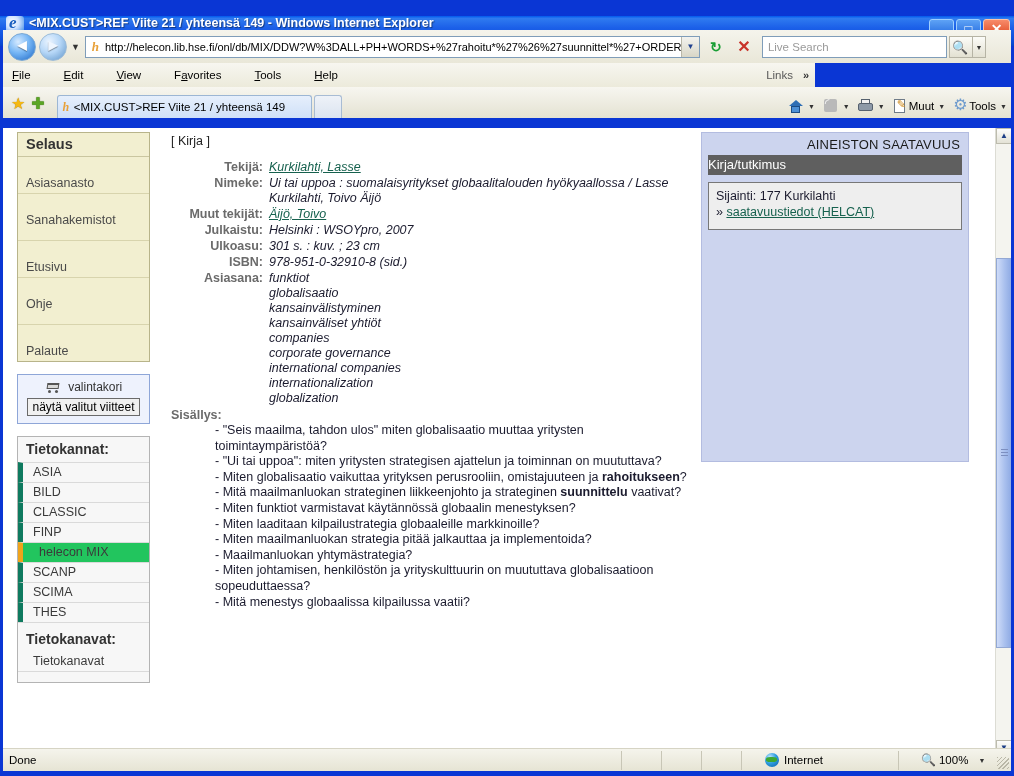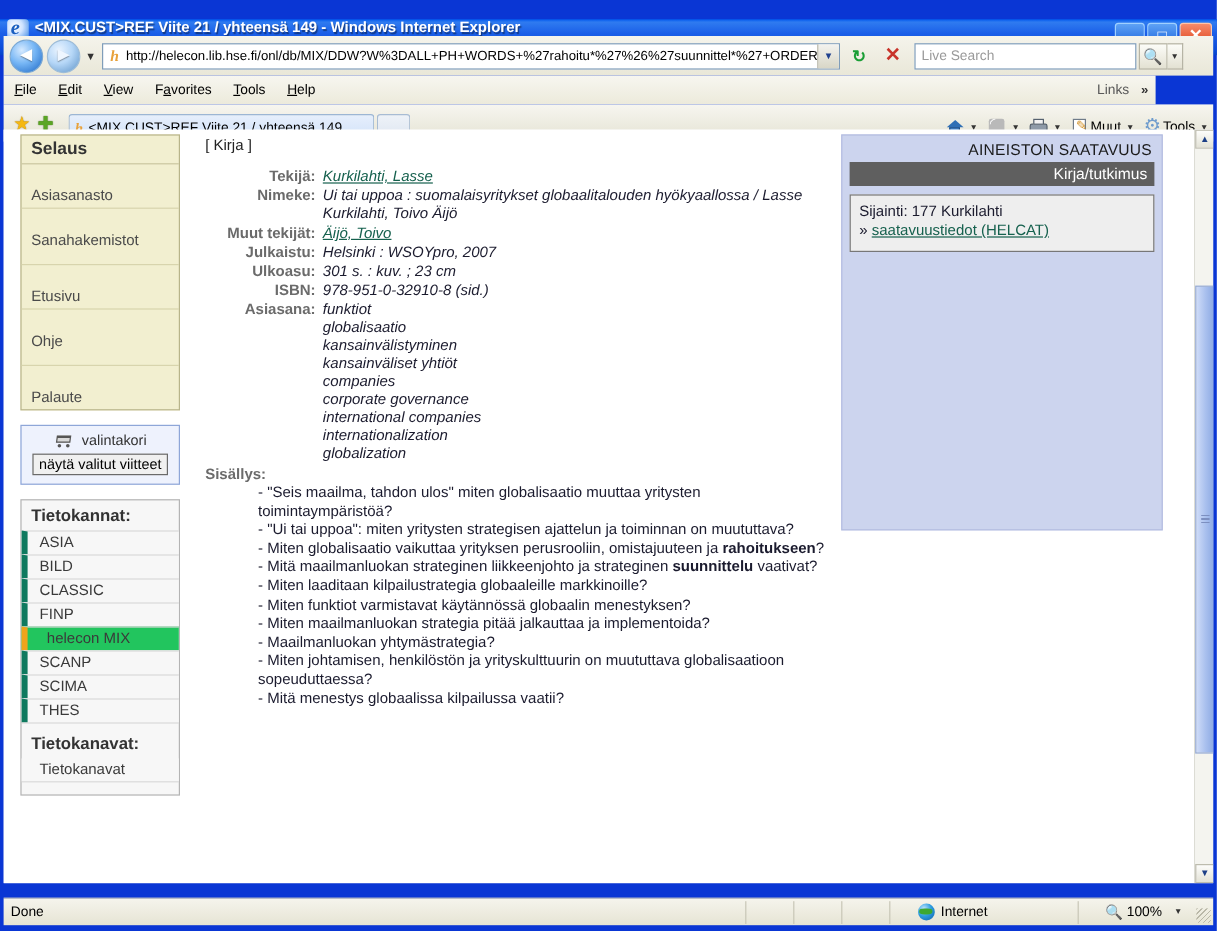--- a/index.html
+++ b/index.html
@@ -220,25 +220,26 @@
     text-align: center;
     line-height: 21px;
     font-size: 7px;
     color: #333;
     cursor: pointer;
   }
 
   .menubar {
     position: absolute;
     left: 3px; top: 63px;
-    width: 960px; height: 24px;
+    width: 812px; height: 24px;
     background: linear-gradient(180deg,#f7f6f0,#eceadb);
     box-sizing: border-box;
     display: flex;
     align-items: center;
+    gap: 15px;
   }
   .menubar .mi {
     padding: 2px 9px;
     font-size: 11.5px;
     color: #000;
     cursor: pointer;
   }
   .menubar .mi u { text-decoration: underline; }
   .menubar .links {
     position: absolute;
@@ -389,21 +390,21 @@
   .ico-tools:before {
     content: "\2699";
     position: absolute; left: 1px; top: -3px;
     font-size: 16px;
     color: #6f9ccd;
   }
 
   
   .canvas {
     position: absolute;
-    left: 3px; top: 108px;
+    left: 3px; top: 128px;
     width: 1008px; height: 628px;
     background: #fff;
     box-sizing: border-box;
     overflow: hidden;
   }
   .page {
     position: absolute;
     left: 0; top: 0;
     width: 992px; height: 628px;
     background: #fff;
@@ -588,21 +589,21 @@
     text-align: right;
     font-size: 13px;
     color: #1a1a1a;
     letter-spacing: .2px;
     padding-right: 2px;
     margin-bottom: 3px;
   }
   .avail .abar {
     background: #5f5f5f;
     color: #fff;
-    text-align: right;
+    text-align: left;
     font-size: 13px;
     padding: 2px 6px 3px 0;
   }
   .avail .acard {
     margin-top: 7px;
     background: #eeeeee;
     border: 1px solid #777;
     box-sizing: border-box;
     padding: 5px 7px 9px 7px;
     font-size: 12.5px;
@@ -889,22 +890,22 @@
           </div>
           <div>
             <span>- "Ui tai uppoa": miten yritysten strategisen ajattelun ja toiminnan on muututtava?</span>
           </div>
           <div>
             <span>- Miten globalisaatio vaikuttaa yrityksen perusrooliin, omistajuuteen ja </span><b>rahoitukseen</b><span>?</span>
           </div>
           <div>
             <span>- Mitä maailmanluokan strateginen liikkeenjohto ja strateginen </span><b>suunnittelu</b><span> vaativat?</span>
           </div>
+          <div>- Miten funktiot varmistavat käytännössä globaalin menestyksen?</div>
           <div>- Miten laaditaan kilpailustrategia globaaleille markkinoille?</div>
-          <div>- Miten funktiot varmistavat käytännössä globaalin menestyksen?</div>
           <div>- Miten maailmanluokan strategia pitää jalkauttaa ja implementoida?</div>
           <div>- Maailmanluokan yhtymästrategia?</div>
           <div>- Miten johtamisen, henkilöstön ja yrityskulttuurin on muututtava globalisaatioon sopeuduttaessa?</div>
           <div>- Mitä menestys globaalissa kilpailussa vaatii?</div>
         </div>
       </div>
 
       <div class="avail">
         <div class="atitle">AINEISTON SAATAVUUS</div>
         <div class="abar">Kirja/tutkimus</div>

